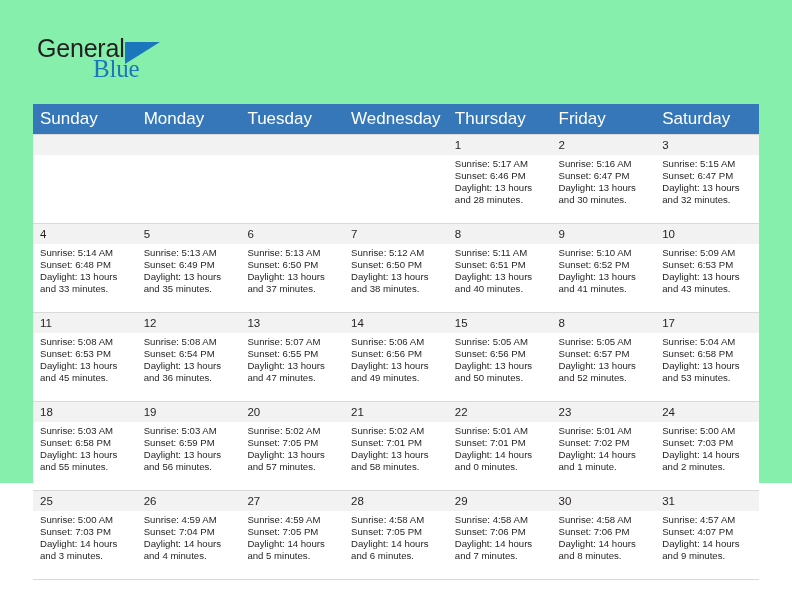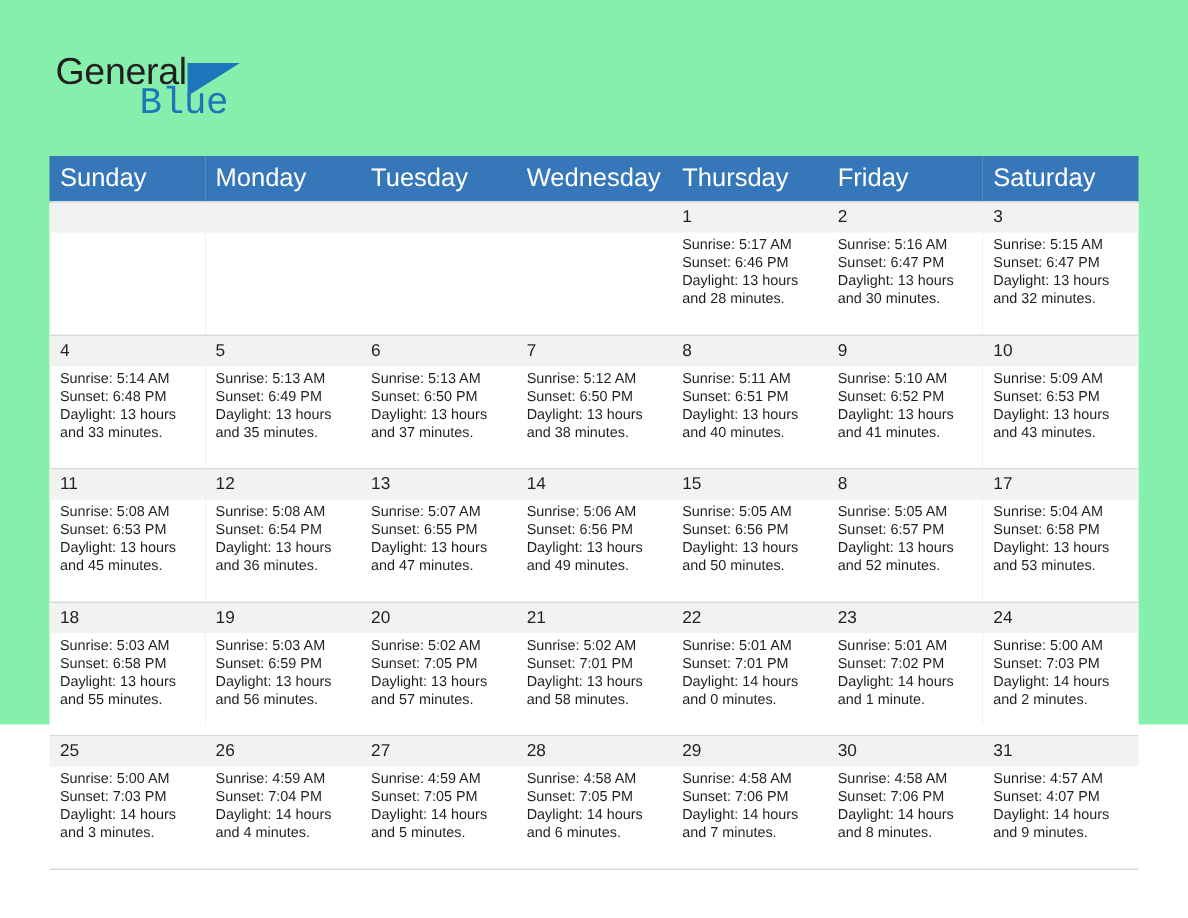--- a/index.html
+++ b/index.html
@@ -47,21 +47,21 @@
     font-family: "Liberation Sans", sans-serif;
   }
   .brand-blue {
     position: absolute;
     left: 60px;
     top: 21px;
     font-size: 25px;
     letter-spacing: -0.2px;
     color: #1c76bc;
     line-height: 28px;
-    font-family: Liberation Mono, monospace;
+    font-family: Liberation Serif, serif;
   }
   .brand-triangle {
     position: absolute;
     left: 92px;
     top: 8px;
     width: 0;
     height: 0;
     border-left: 35px solid #1c76bc;
     border-bottom: 22px solid transparent;
   }

